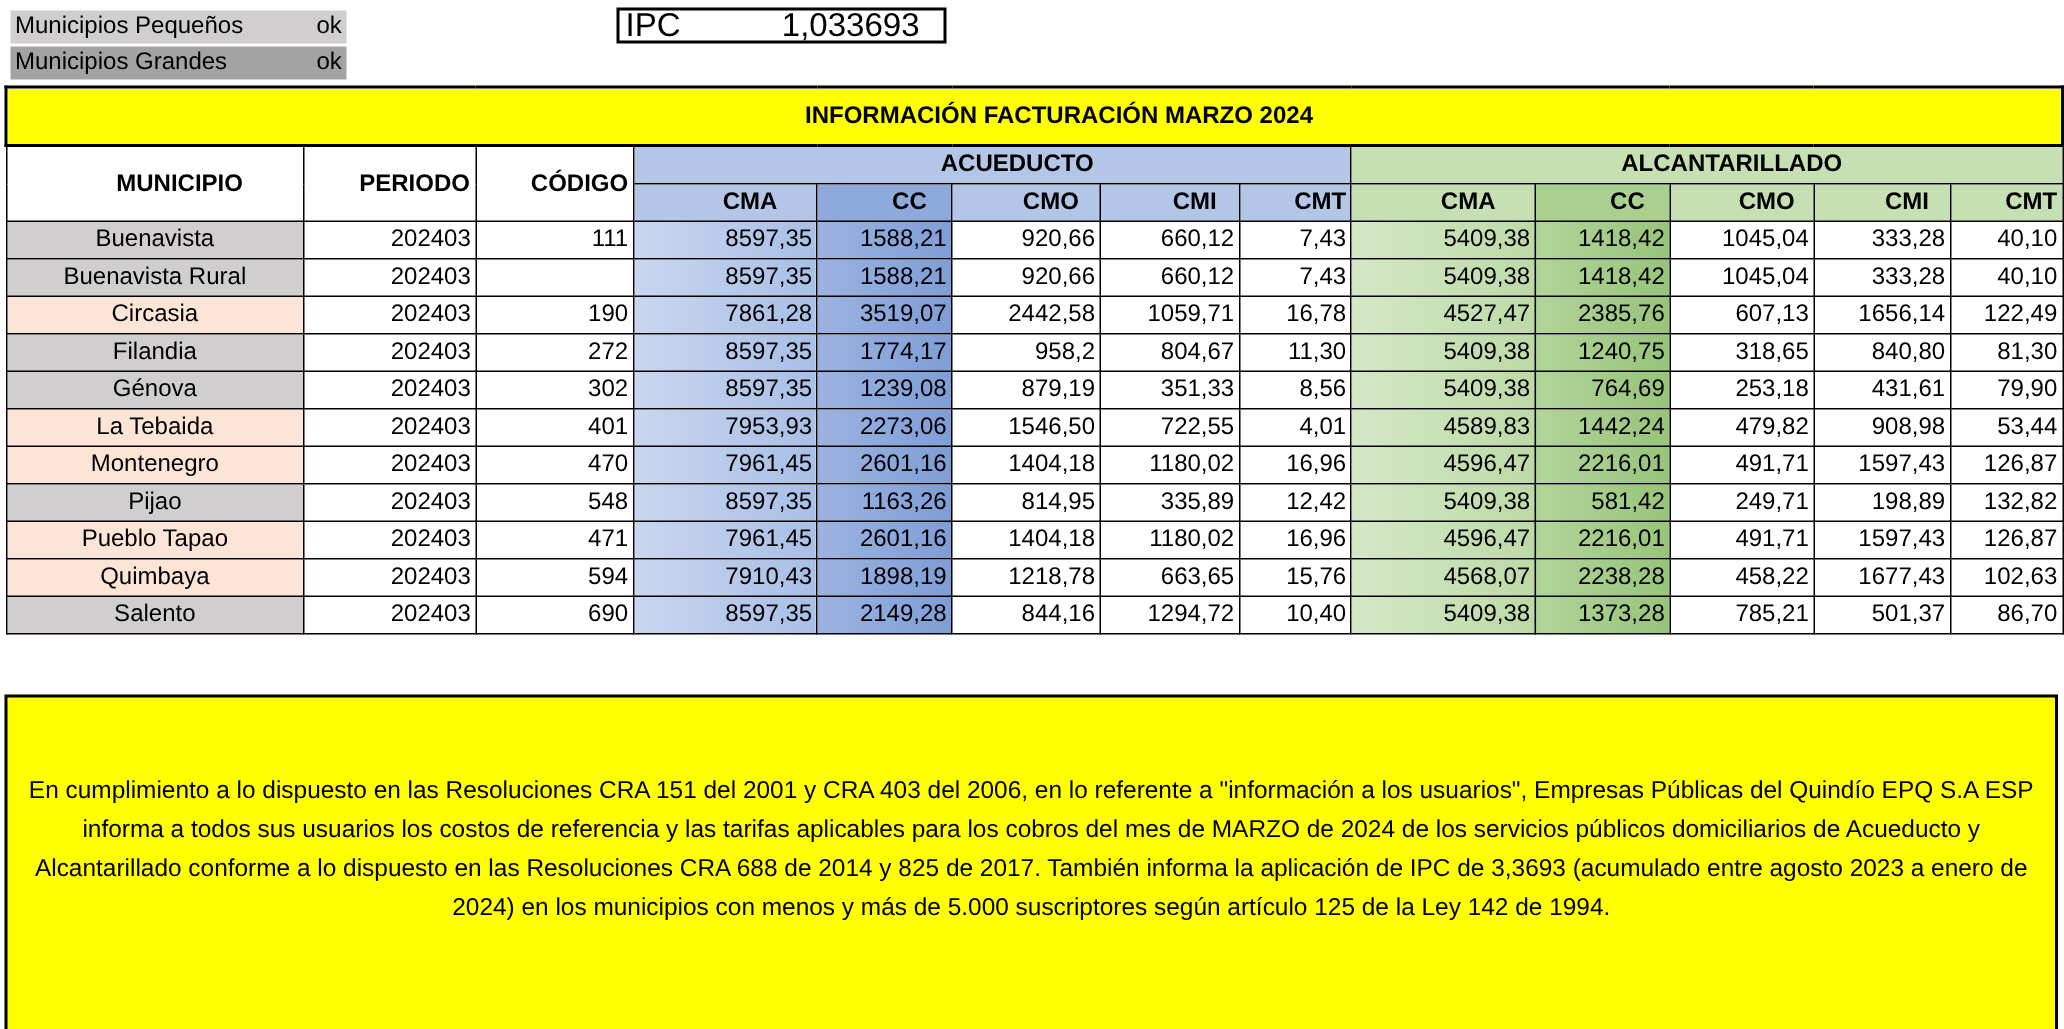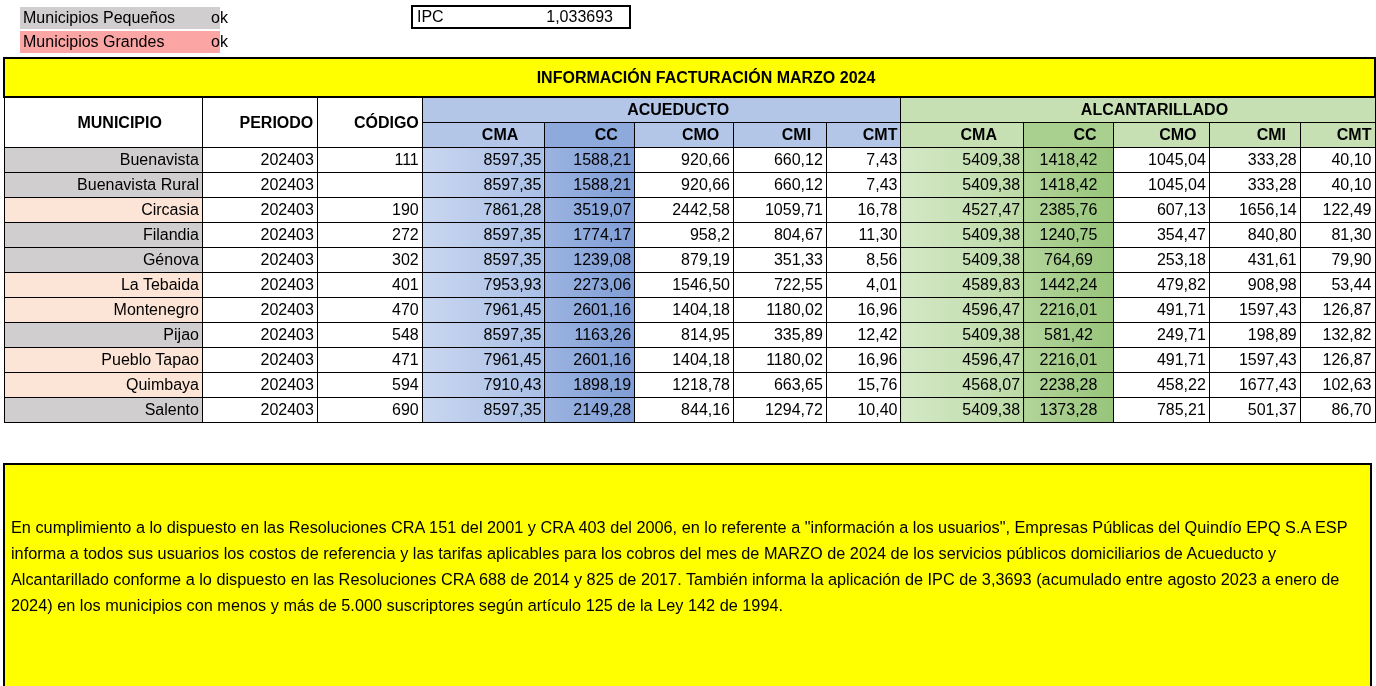--- a/index.html
+++ b/index.html
@@ -1,52 +1,52 @@
 <!DOCTYPE html>
 <html><head>
 <meta charset="utf-8">
 <style>
   html, body { margin:0; padding:0; background:#ffffff; }
   body { width:1376px; height:686px; position:relative; overflow:hidden;
          font-family:"Liberation Sans", "DejaVu Sans", sans-serif; color:#000; }
   .legend-row { position:absolute; left:4px; height:22px; font-size:16px; line-height:22px; }
-  .legend-label { position:absolute; left:16px; width:200px; height:22px; padding-left:3px; box-sizing:border-box; }
+  .legend-label { position:absolute; left:3px; width:224px; height:22px; padding-left:3px; box-sizing:border-box; }
   .legend-val { position:absolute; left:205px; width:60px; height:22px; padding-left:2px; }
   .lg-small { background:#d0cece; }
-  .lg-big { background:#fca5a5; }
+  .lg-big { background:#a3a3a3; }
   .ipc-box { position:absolute; left:411px; top:5px; width:220px; height:24px; border:2px solid #000;
-             box-sizing:border-box; font-size:16px; line-height:20px;padding-left:32px; }
+             box-sizing:border-box; font-size:22px; line-height:20px;padding-left:32px; }
   .ipc-box .k { position:absolute; left:4px; top:0; }
   .ipc-box .v { position:absolute; right:16px; top:0; }
 
   table.grid { position:absolute; left:3px; top:57px; border-collapse:collapse; table-layout:fixed; }
   table.grid td, table.grid th { border:1px solid #000; padding:0 3px; height:25px; font-size:16px;
        line-height:24px; white-space:nowrap; overflow:hidden; box-sizing:border-box; }
   table.grid th { font-weight:bold; text-align:center;padding-left:36px; }
   .title-cell { background:#ffff00; height:39px !important; font-size:16px; text-align:center; font-weight:bold;
        border:2px solid #000 !important; }
   .hdr-plain { background:#ffffff; }
   .acu-grp { background:#b4c6e7; }
   .acu-cma { background:#b4c6e7; }
   .acu-cc  { background:#8ea9db; }
   .alc-grp { background:#c6e0b4; }
   .alc-cma { background:#c6e0b4; }
   .alc-cc  { background:#a9d08e; }
   td.num { text-align:right; }
-  td.muni { text-align:right; }
+  td.muni { text-align:center; }
   .muni-small { background:#d0cece; }
   .muni-big { background:#fce4d6;margin-left:36px; }
   td.acu-cma-cell { background:linear-gradient(90deg,#c9d6ef,#a9bfe6); }
   td.acu-cc-cell  { background:linear-gradient(90deg,#9bb3e0,#7f9dd6); }
   td.alc-cma-cell { background:linear-gradient(90deg,#d4e8c6,#bcdaa6); }
-  td.alc-cc-cell  { background:linear-gradient(90deg,#b2d49a,#97c47a);text-align:center; }
+  td.alc-cc-cell  { background:linear-gradient(90deg,#b2d49a,#97c47a); }
 
   .notice { position:absolute; left:3px; top:463px; width:1369px; height:226px; background:#ffff00;
        border:2px solid #000; box-sizing:border-box; display:flex; align-items:center; justify-content:center; }
-  .notice p { margin:0; margin-top:-20px; padding:0 6px; font-size:16.3px; line-height:26px; }
+  .notice p { margin:0; margin-top:-20px; padding:0 6px; text-align:center; font-size:16.3px; line-height:26px; }
 </style>
 </head>
 <body>
 
 <div class="legend-row" style="top:7px;">
   <div class="legend-label lg-small">Municipios Pequeños</div>
   <div class="legend-val">ok</div>
 </div>
 <div class="legend-row" style="top:31px;">
   <div class="legend-label lg-big">Municipios Grandes</div>
@@ -148,21 +148,21 @@
         <td class="muni muni-small">Filandia</td>
         <td class="num">202403</td>
         <td class="num">272</td>
         <td class="num acu-cma-cell">8597,35</td>
         <td class="num acu-cc-cell">1774,17</td>
         <td class="num">958,2</td>
         <td class="num">804,67</td>
         <td class="num">11,30</td>
         <td class="num alc-cma-cell">5409,38</td>
         <td class="num alc-cc-cell">1240,75</td>
-        <td class="num">354,47</td>
+        <td class="num">318,65</td>
         <td class="num">840,80</td>
         <td class="num">81,30</td>
       </tr>
       <tr>
         <td class="muni muni-small">Génova</td>
         <td class="num">202403</td>
         <td class="num">302</td>
         <td class="num acu-cma-cell">8597,35</td>
         <td class="num acu-cc-cell">1239,08</td>
         <td class="num">879,19</td>

